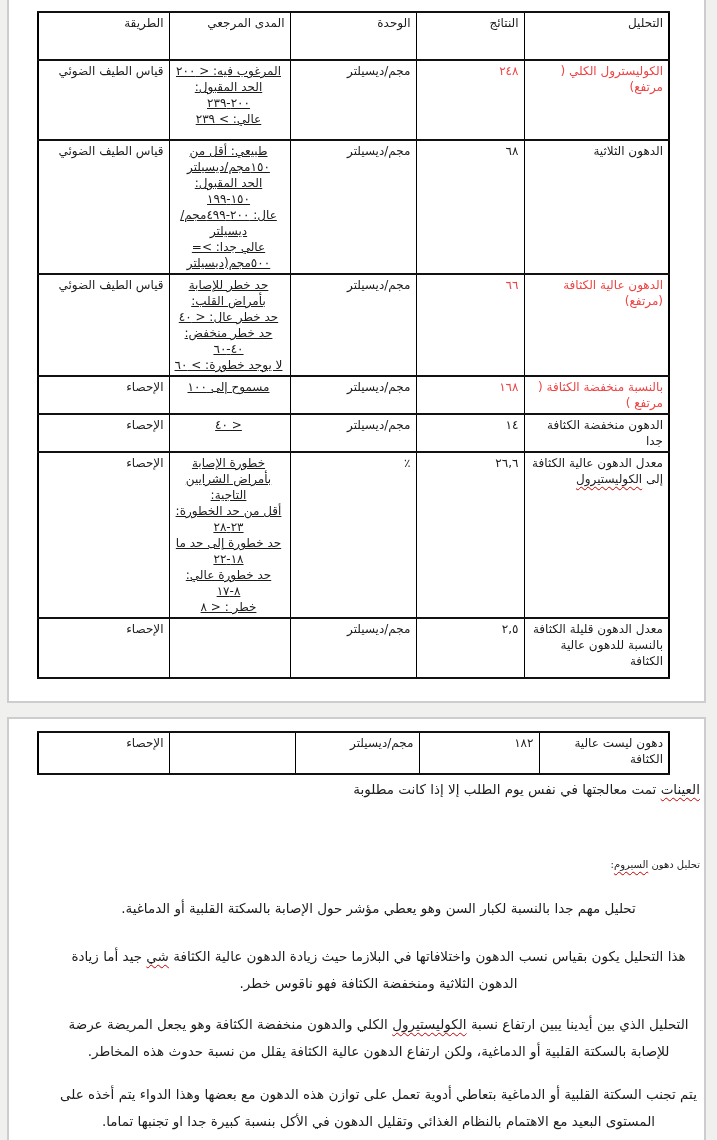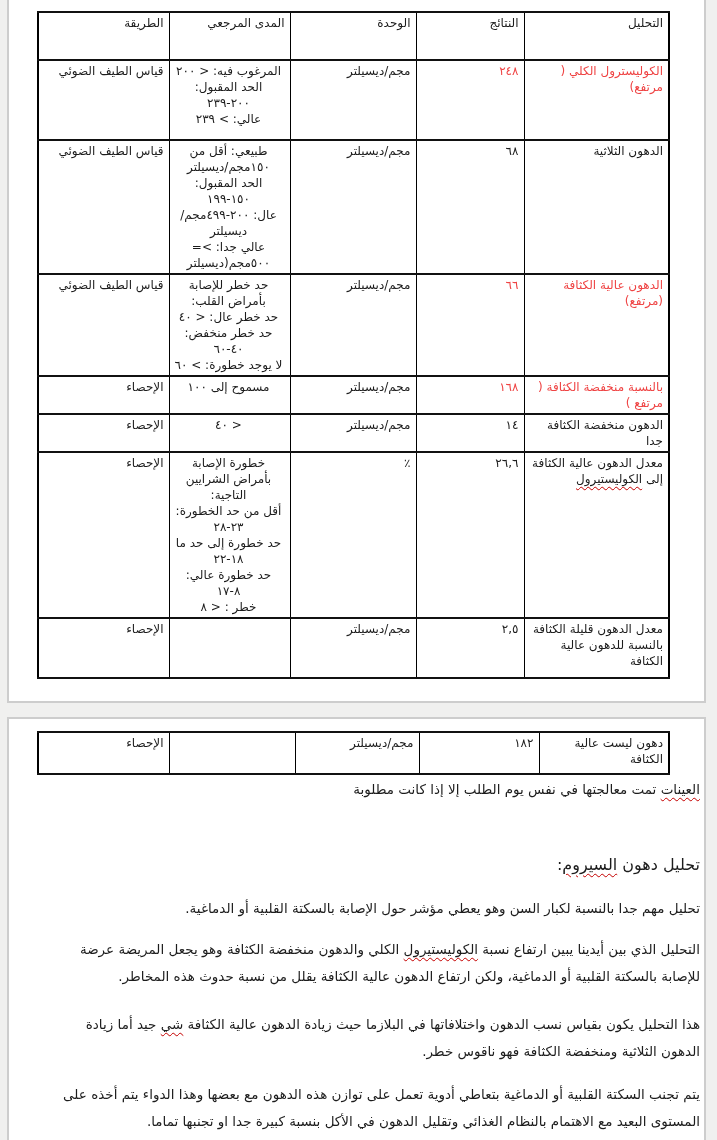--- a/index.html
+++ b/index.html
@@ -26,37 +26,37 @@
     margin:12px 34px 0 auto;
     font-size:12px;
   }
   table.labtable td{
     border-left:1px solid #000;border-right:1px solid #000;
     border-top:2px solid #111;border-bottom:2px solid #111;
     vertical-align:top;padding:2px 5px 2px 3px;
     line-height:16px;overflow:hidden;
   }
   table.labtable{border:2px solid #000;}
-  td.range{text-align:center;white-space:pre-line;}
+  td.range{text-align:center;white-space:pre-line;text-decoration:underline;}
   .blue{color:#ef4444;}
   .sp{
     text-decoration-line:underline;
     text-decoration-style:wavy;
     text-decoration-color:#c40000;
     text-decoration-thickness:1px;
     text-underline-offset:3px;
   }
   .t2{margin:53px 36px 0 auto;}
   .note{
     margin:0 4px 0 10px;font-size:13.5px;line-height:19px;
   }
   .n1{margin-top:5px;}
   .n2{margin-top:14px;}
-  .heading{margin:56px 4px 0 10px;font-size:16px;line-height:19px;}
-  .para{margin:21px 4px 0 48px;font-size:13.5px;line-height:27px;text-align:right;}
+  .heading{margin:56px 4px 0 10px;font-size:10px;line-height:19px;}
+  .para{margin:21px 4px 0 48px;font-size:13.5px;line-height:27px;text-align:center;}
   .p3{margin-top:14px;}
   .p4{margin-top:16px;}
 </style>
 </head>
 <body>
 
 <div class="page page1">
 
   <table class="labtable t1">
     <colgroup>
@@ -159,18 +159,18 @@
   </tbody>
     </table>
 
   <div class="note n1"><span class="sp">العينات</span><span> تمت معالجتها في نفس يوم الطلب إلا إذا كانت مطلوبة</span></div>
 
 
   <div class="heading"><span>تحليل دهون </span><span class="sp">السيروم</span><span>:</span></div>
 
   <p class="para p1">تحليل مهم جدا بالنسبة لكبار السن وهو يعطي مؤشر حول الإصابة بالسكتة القلبية أو الدماغية.</p>
 
+  <p class="para p2"><span>هذا التحليل يكون بقياس نسب الدهون واختلافاتها في البلازما حيث زيادة الدهون عالية الكثافة </span><span class="sp">شي</span><span> جيد أما زيادة الدهون الثلاثية ومنخفضة الكثافة فهو ناقوس خطر.</span></p>
+
   <p class="para p3"><span>التحليل الذي بين أيدينا يبين ارتفاع نسبة </span><span class="sp">الكوليستيرول</span><span> الكلي والدهون منخفضة الكثافة وهو يجعل المريضة عرضة للإصابة بالسكتة القلبية أو الدماغية، ولكن ارتفاع الدهون عالية الكثافة يقلل من نسبة حدوث هذه المخاطر.</span></p>
-
-  <p class="para p2"><span>هذا التحليل يكون بقياس نسب الدهون واختلافاتها في البلازما حيث زيادة الدهون عالية الكثافة </span><span class="sp">شي</span><span> جيد أما زيادة الدهون الثلاثية ومنخفضة الكثافة فهو ناقوس خطر.</span></p>
 
   <p class="para p4">يتم تجنب السكتة القلبية أو الدماغية بتعاطي أدوية تعمل على توازن هذه الدهون مع بعضها وهذا الدواء يتم أخذه على المستوى البعيد مع الاهتمام بالنظام الغذائي وتقليل الدهون في الأكل بنسبة كبيرة جدا او تجنبها تماما.</p>
 </div>
 
 </body></html>

